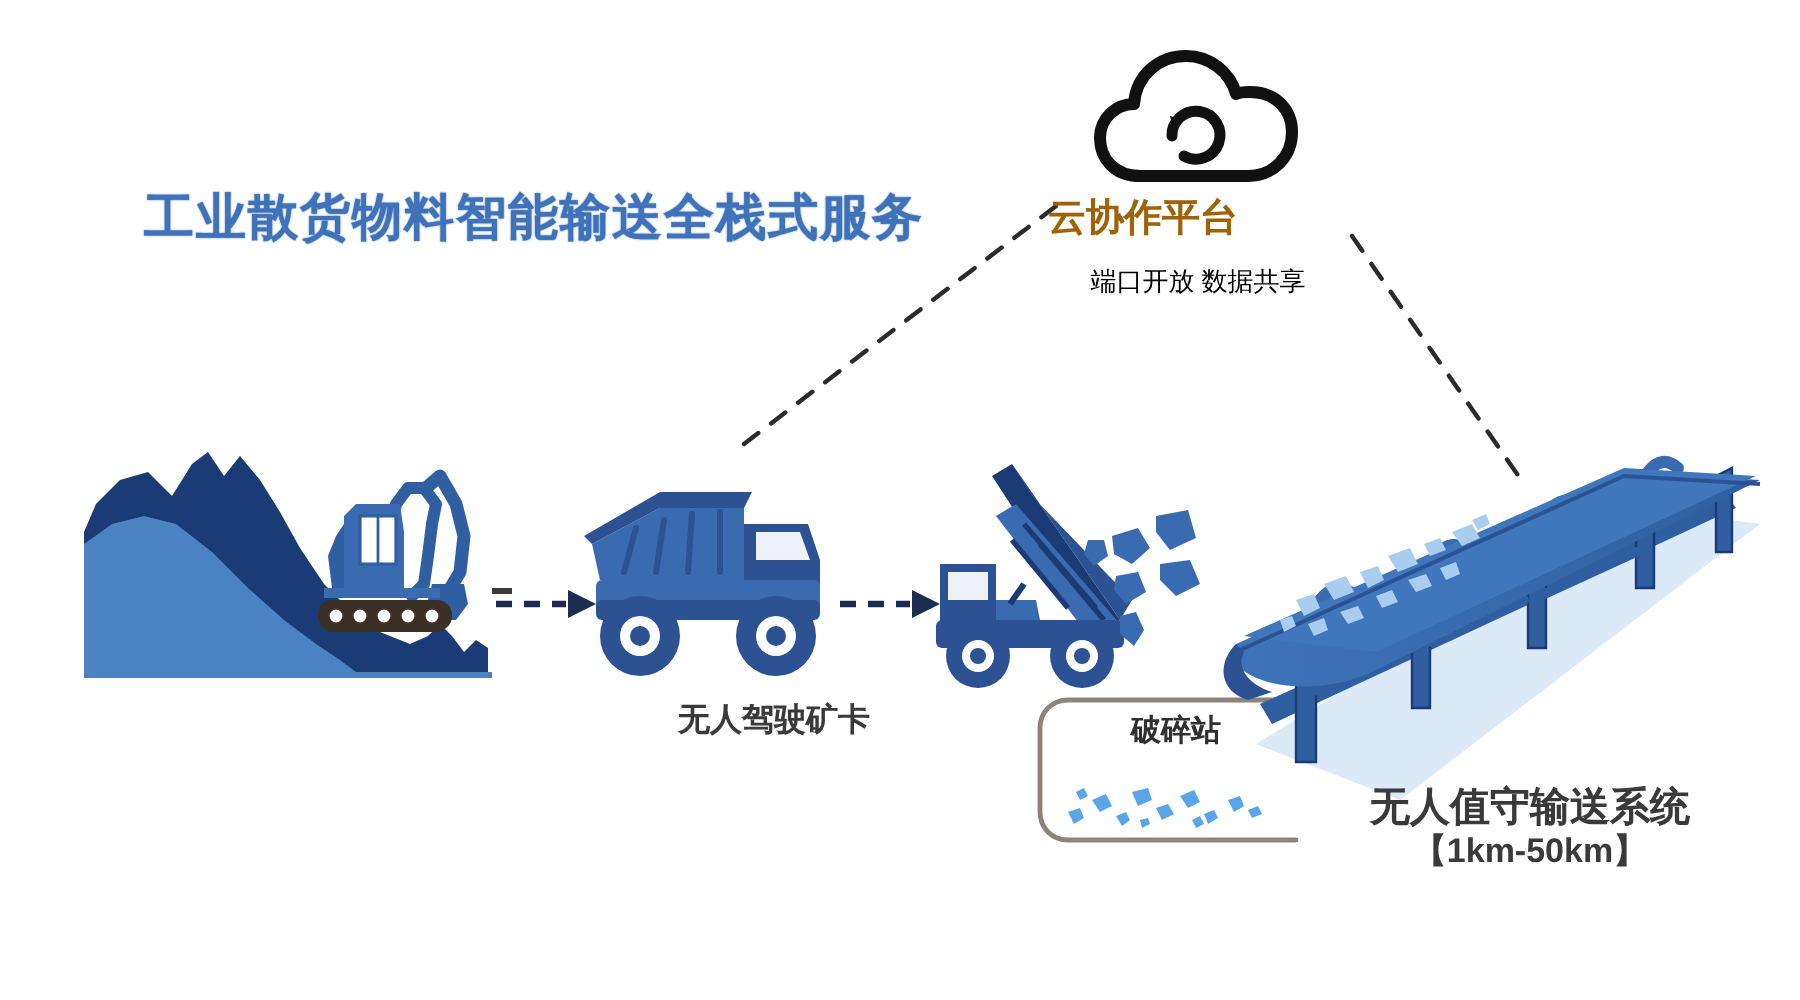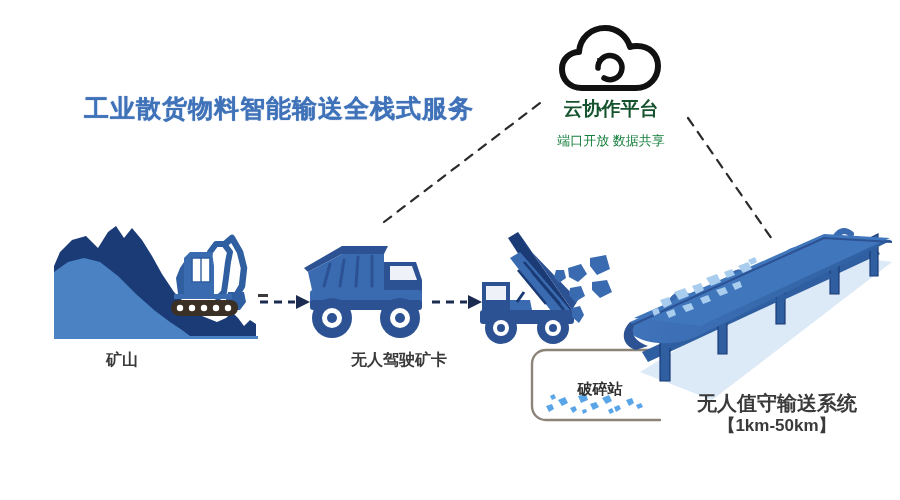--- a/index.html
+++ b/index.html
@@ -3,64 +3,62 @@
 <meta charset="utf-8">
 <style>
   html,body{margin:0;padding:0;}
   body{
     width:900px;height:500px;
     background:#ffffff;
     font-family:"Liberation Sans","DejaVu Sans",sans-serif;
     overflow:hidden;
     position:relative;
   }
-  #stage{position:absolute;left:12px;top:0;width:792px;height:500px;}
+  #stage{position:absolute;left:0;top:0;width:792px;height:500px;}
   .abs{position:absolute;}
 
   
   #title{
     left:72px;top:92px;
     font-size:25px;
     font-weight:bold;
     letter-spacing:1px;
     color:#3f72b8;
     text-shadow:0 0 1px #3f72b8;
     white-space:nowrap;
   }
   #cloud-title{
     left:524px;top:96px;width:150px;
-    text-align:center;
-    font-size:19px;font-weight:bold;color:#14532d;
+    font-size:19px;font-weight:bold;color:#a16207;
     white-space:nowrap;
   }
   #cloud-sub{
     left:514px;top:132px;width:170px;
     text-align:center;
-    font-size:13px;color:#15803d;
+    font-size:13px;color:#000000;
     white-space:nowrap;
   }
 
   
   .stage-label{
     font-size:16px;font-weight:bold;color:#3a3a3a;
     white-space:nowrap;text-align:center;
   }
   #label-mine{left:40px;top:350px;width:140px;}
   #label-truck{left:295px;top:350px;width:140px;text-align:right;}
   #label-conveyor{left:665px;top:390px;width:200px;font-size:20px;}
   #label-conveyor-range{
     left:665px;top:414px;width:200px;
     text-align:center;font-size:17px;font-weight:bold;color:#3a3a3a;
     white-space:nowrap;
   }
   #label-crusher{
     left:548px;top:356px;width:80px;
     text-align:center;font-size:15px;font-weight:bold;color:#2f2f2f;
     white-space:nowrap;
-    margin-top:24px;
   }
 
   
   #art{position:absolute;left:0;top:0;width:900px;height:500px;}
 </style>
 </head>
 <body>
 
 <div id="stage">
 
@@ -282,21 +280,20 @@
       <path d="M618,322 C608,332 610,346 624,350 L636,346
                C624,342 618,334 622,326 Z" fill="#2c5294"></path>
     </g>
   </svg>
 
   <div class="abs" id="title">工业散货物料智能输送全栈式服务</div>
 
   <div class="abs" id="cloud-title">云协作平台</div>
   <div class="abs" id="cloud-sub">端口开放 数据共享</div>
 
-  <div class="abs stage-label" id="label-mine">矿山</div>
 
   <div class="abs stage-label" id="label-truck">无人驾驶矿卡</div>
 
   <div class="abs" id="label-crusher">破碎站</div>
 
   <div class="abs stage-label" id="label-conveyor">无人值守输送系统</div>
   <div class="abs" id="label-conveyor-range">【1km-50km】</div>
 
 </div>
 

